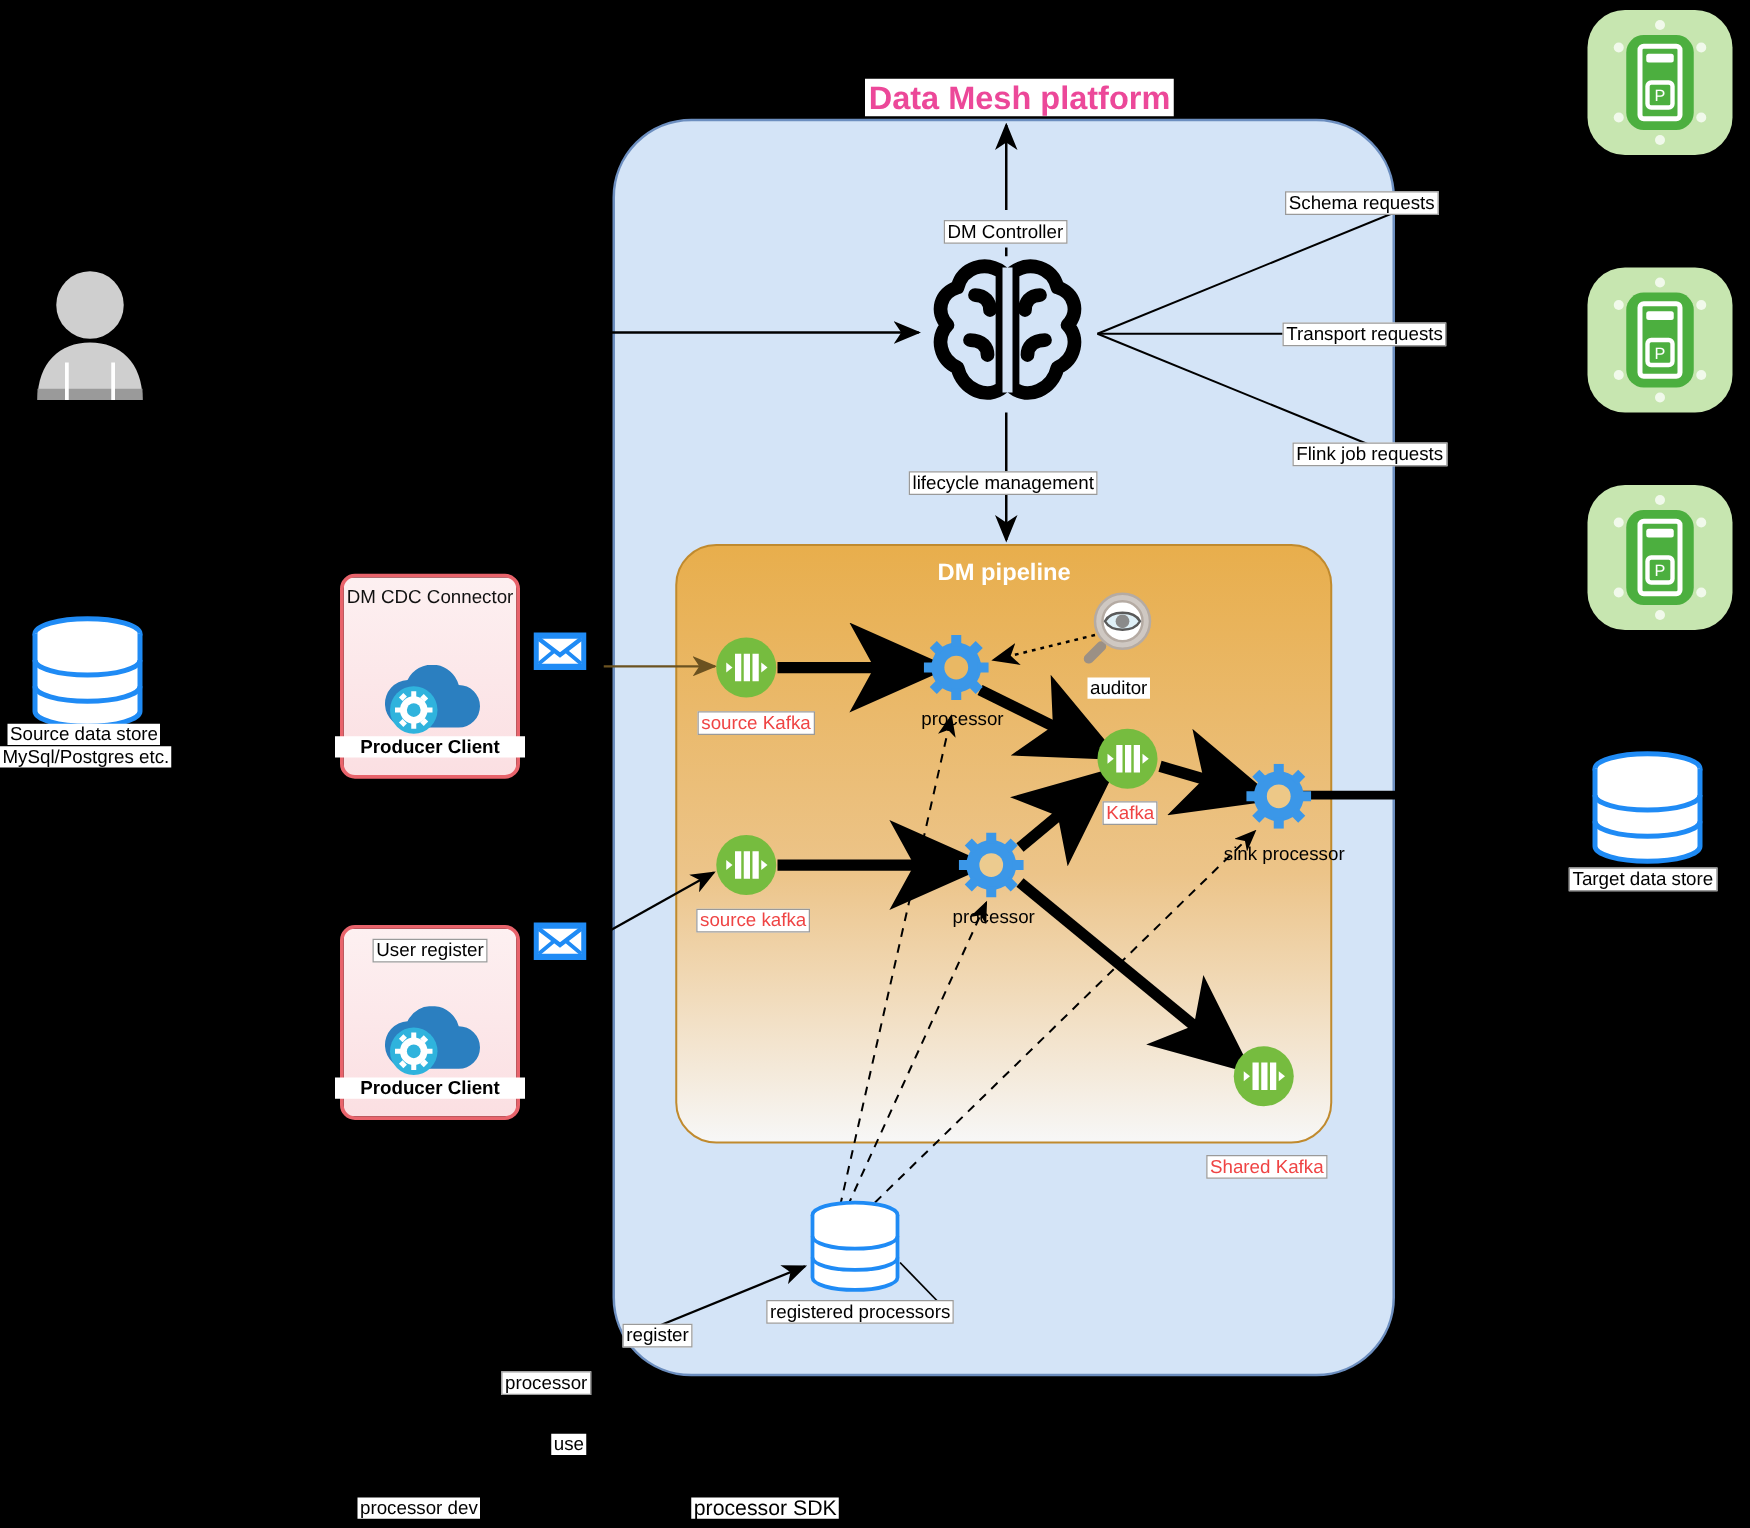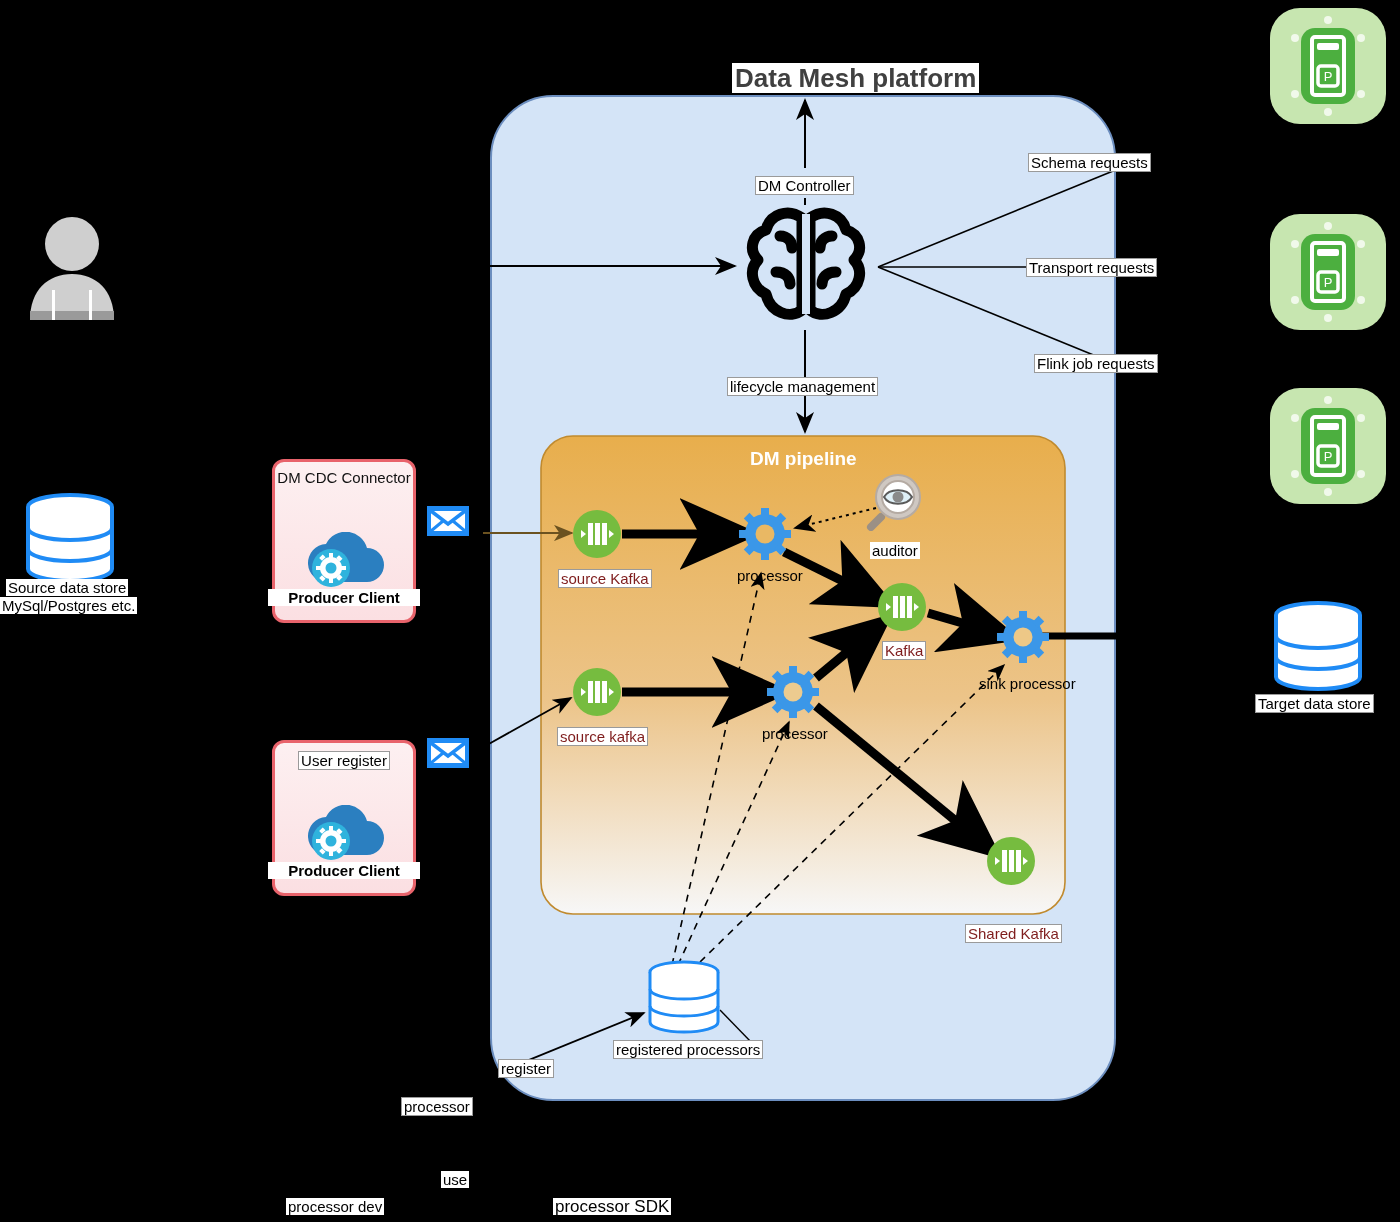--- a/index.html
+++ b/index.html
@@ -2,25 +2,25 @@
 <html><head>
 <meta charset="utf-8">
 <style>
   html,body{margin:0;padding:0;background:#000;}
   #stage{position:relative;width:1400px;height:1222px;background:#000;
          font-family:"Liberation Sans", sans-serif;overflow:hidden;}
   svg.layer{position:absolute;left:0;top:0;width:1400px;height:1222px;}
   .lbl{position:absolute;background:#fff;color:#000;font-size:15px;line-height:17px;
        white-space:nowrap;padding:0 2px;}
   .lbl.boxed{border:1px solid #9a9a9a;}
-  .lbl.blue{color:#7f1d1d;}
+  .lbl.blue{color:#ef4444;}
   .lbl.bold{font-weight:normal;}
   .lbl.center{text-align:center;}
-  .title{position:absolute;background:#fff;color:#404040;font-weight:bold;font-size:26px;
-         line-height:30px;white-space:nowrap;padding:0 3px;margin-left:40px;}
+  .title{position:absolute;background:#fff;color:#ec4899;font-weight:bold;font-size:26px;
+         line-height:30px;white-space:nowrap;padding:0 3px;}
   .pipelabel{position:absolute;color:#fff;font-weight:bold;font-size:19px;white-space:nowrap;}
   .node{position:absolute;}
   .prodbox{position:absolute;border:3px solid #e8636b;border-radius:12px;
            background:linear-gradient(180deg,#fdf0f1 0%,#fbdfe2 100%);}
   .prodtitle{position:absolute;width:100%;text-align:center;font-size:15px;color:#111;}
   .prodfoot{position:absolute;width:110%;left:-5%;text-align:center;font-size:15px;
             font-weight:bold;color:#000;background:#fff;}
 </style>
 </head>
 <body>
@@ -381,17 +381,17 @@
       <ellipse cx="40" cy="12" rx="34" ry="10" fill="#fff" stroke="#1f8bf5" stroke-width="3"></ellipse>
       <path d="M6,12 v50 a34,10 0 0 0 68,0 v-50" fill="#fff" stroke="#1f8bf5" stroke-width="3"></path>
       <path d="M6,29 a34,10 0 0 0 68,0" fill="none" stroke="#1f8bf5" stroke-width="3"></path>
       <path d="M6,46 a34,10 0 0 0 68,0" fill="none" stroke="#1f8bf5" stroke-width="3"></path>
     </svg>
   </div>
   <div class="lbl boxed" style="left:613px;top:1040px;">registered processors</div>
 
   <div class="lbl boxed" style="left:498px;top:1059px;">register</div>
   <div class="lbl boxed" style="left:401px;top:1097px;">processor</div>
-  <div class="lbl" style="left:441px;top:1147px;margin-top:24px;">use</div>
+  <div class="lbl" style="left:441px;top:1147px;">use</div>
   <div class="lbl" style="left:286px;top:1198px;">processor dev</div>
   <div class="lbl bold" style="left:553px;top:1198px;font-size:17px;">processor SDK</div>
 
 </div>
 
 </body></html>

